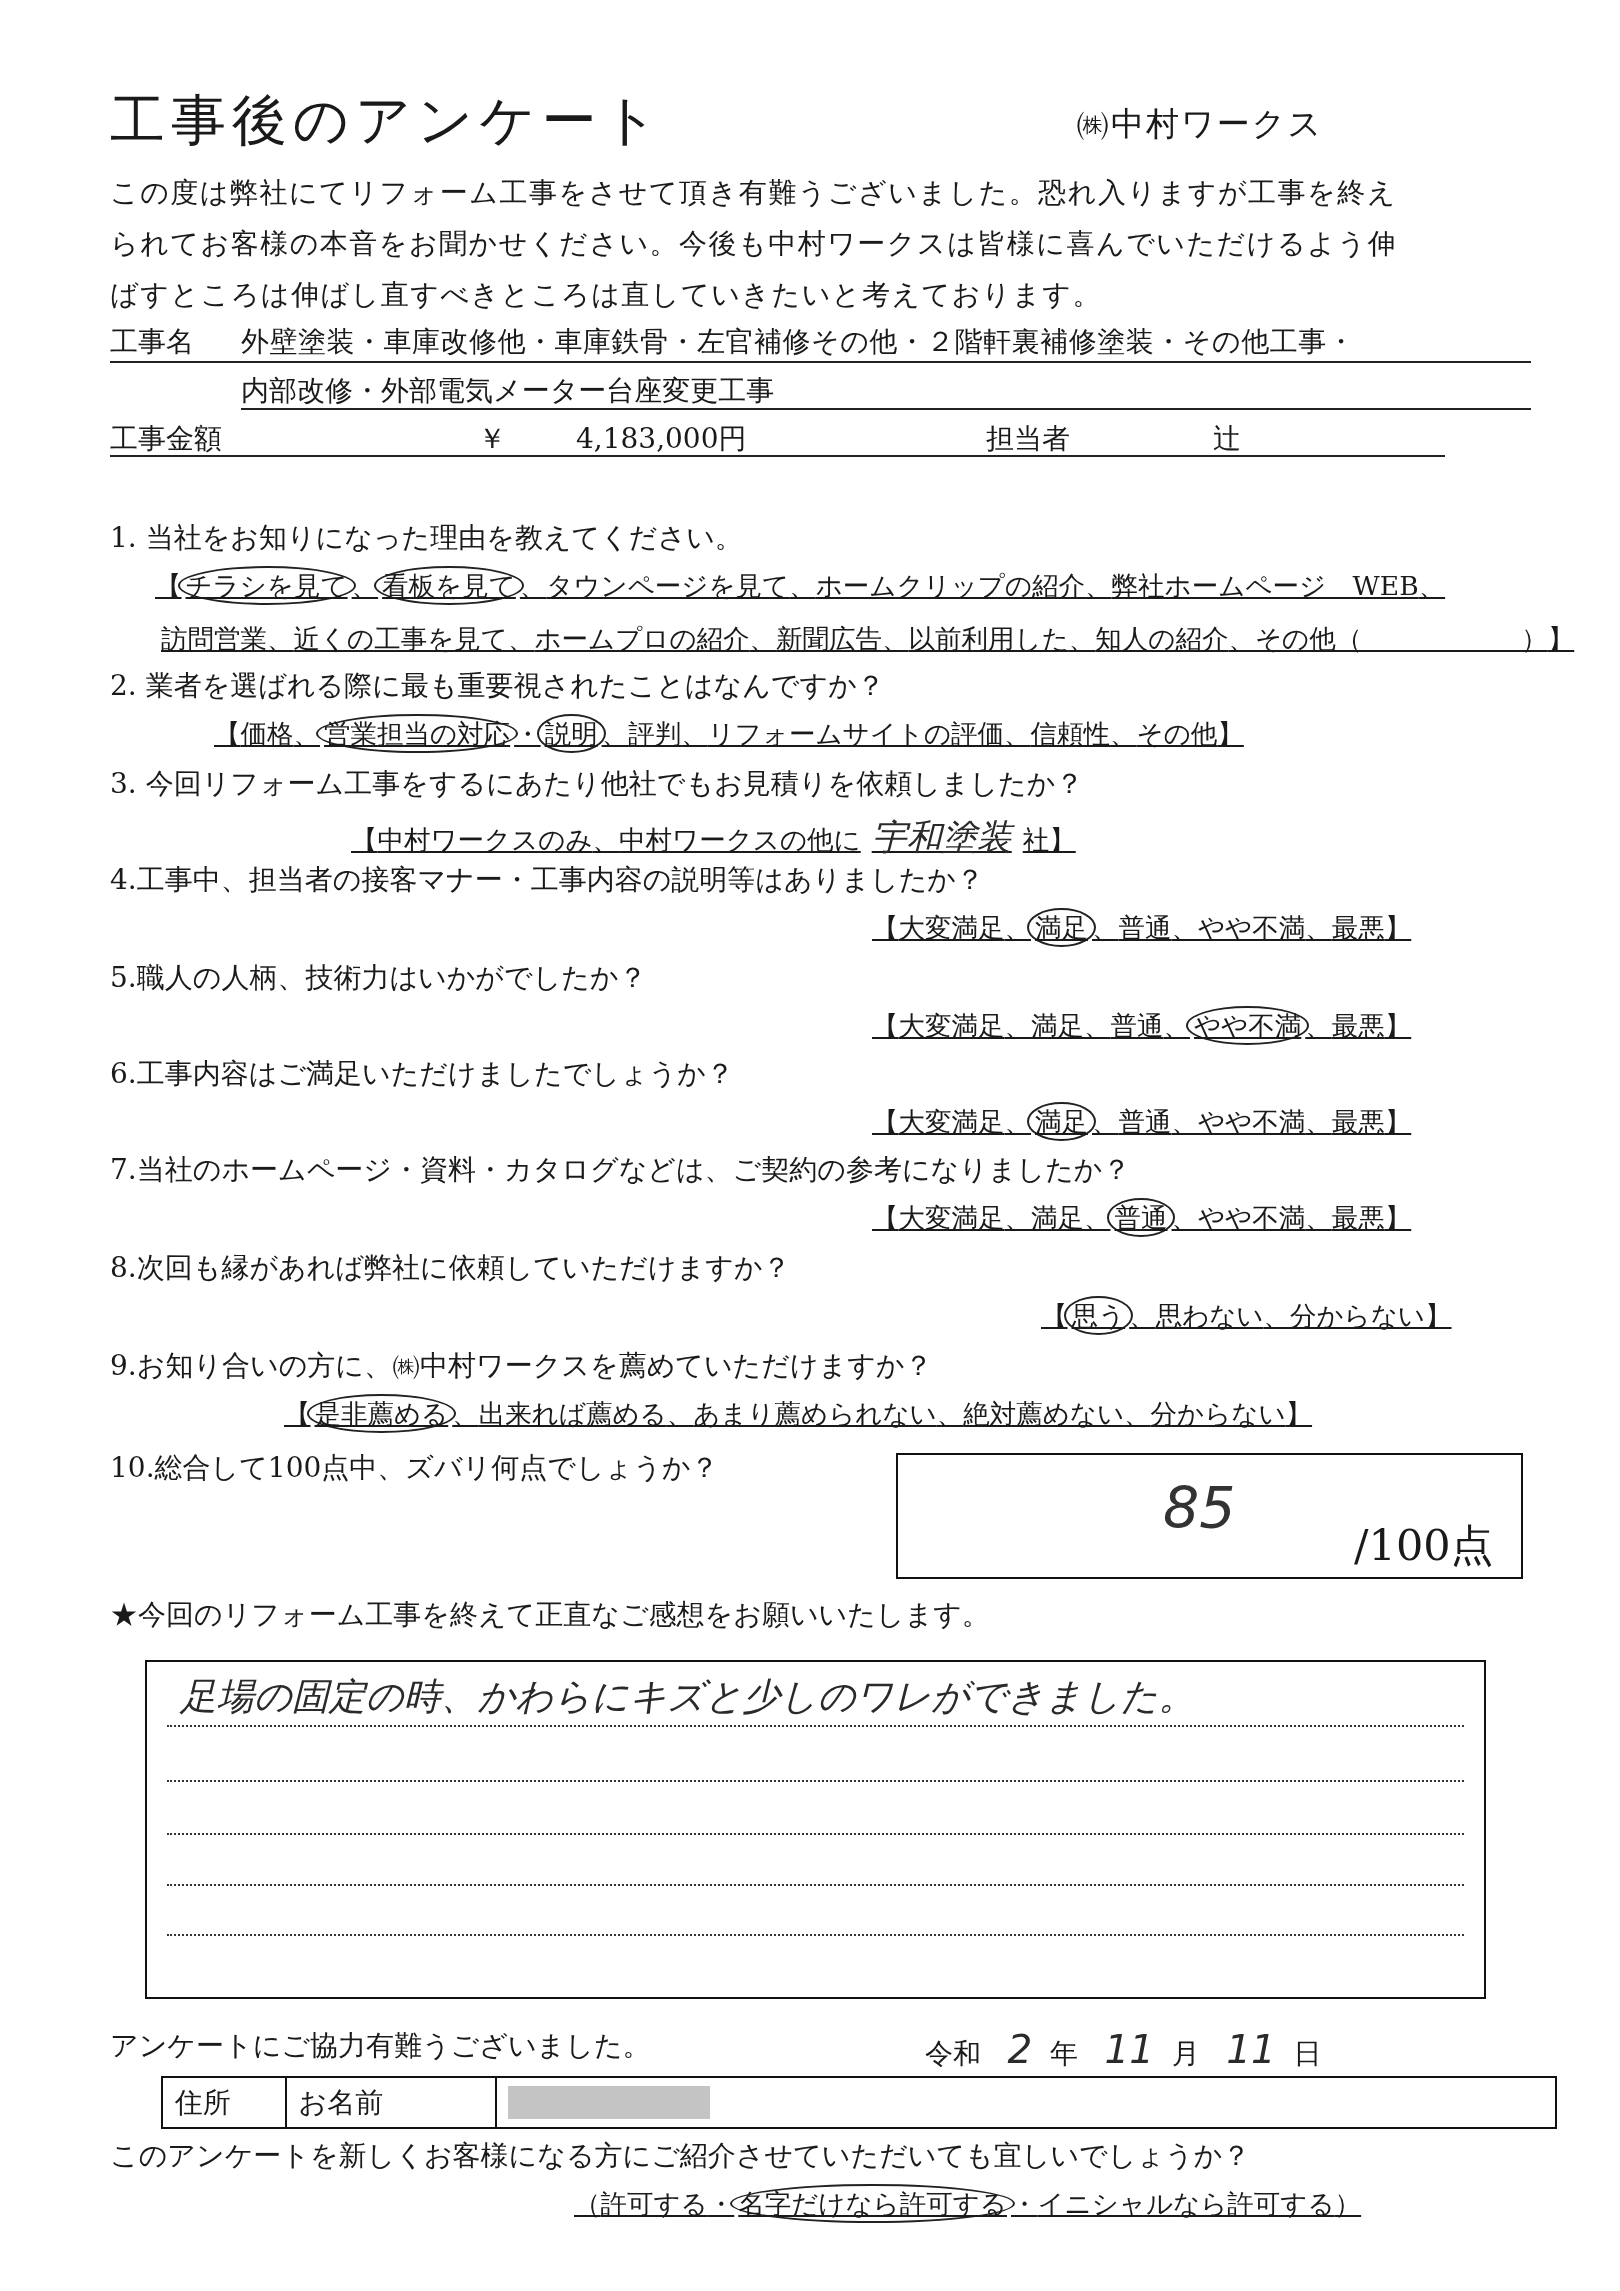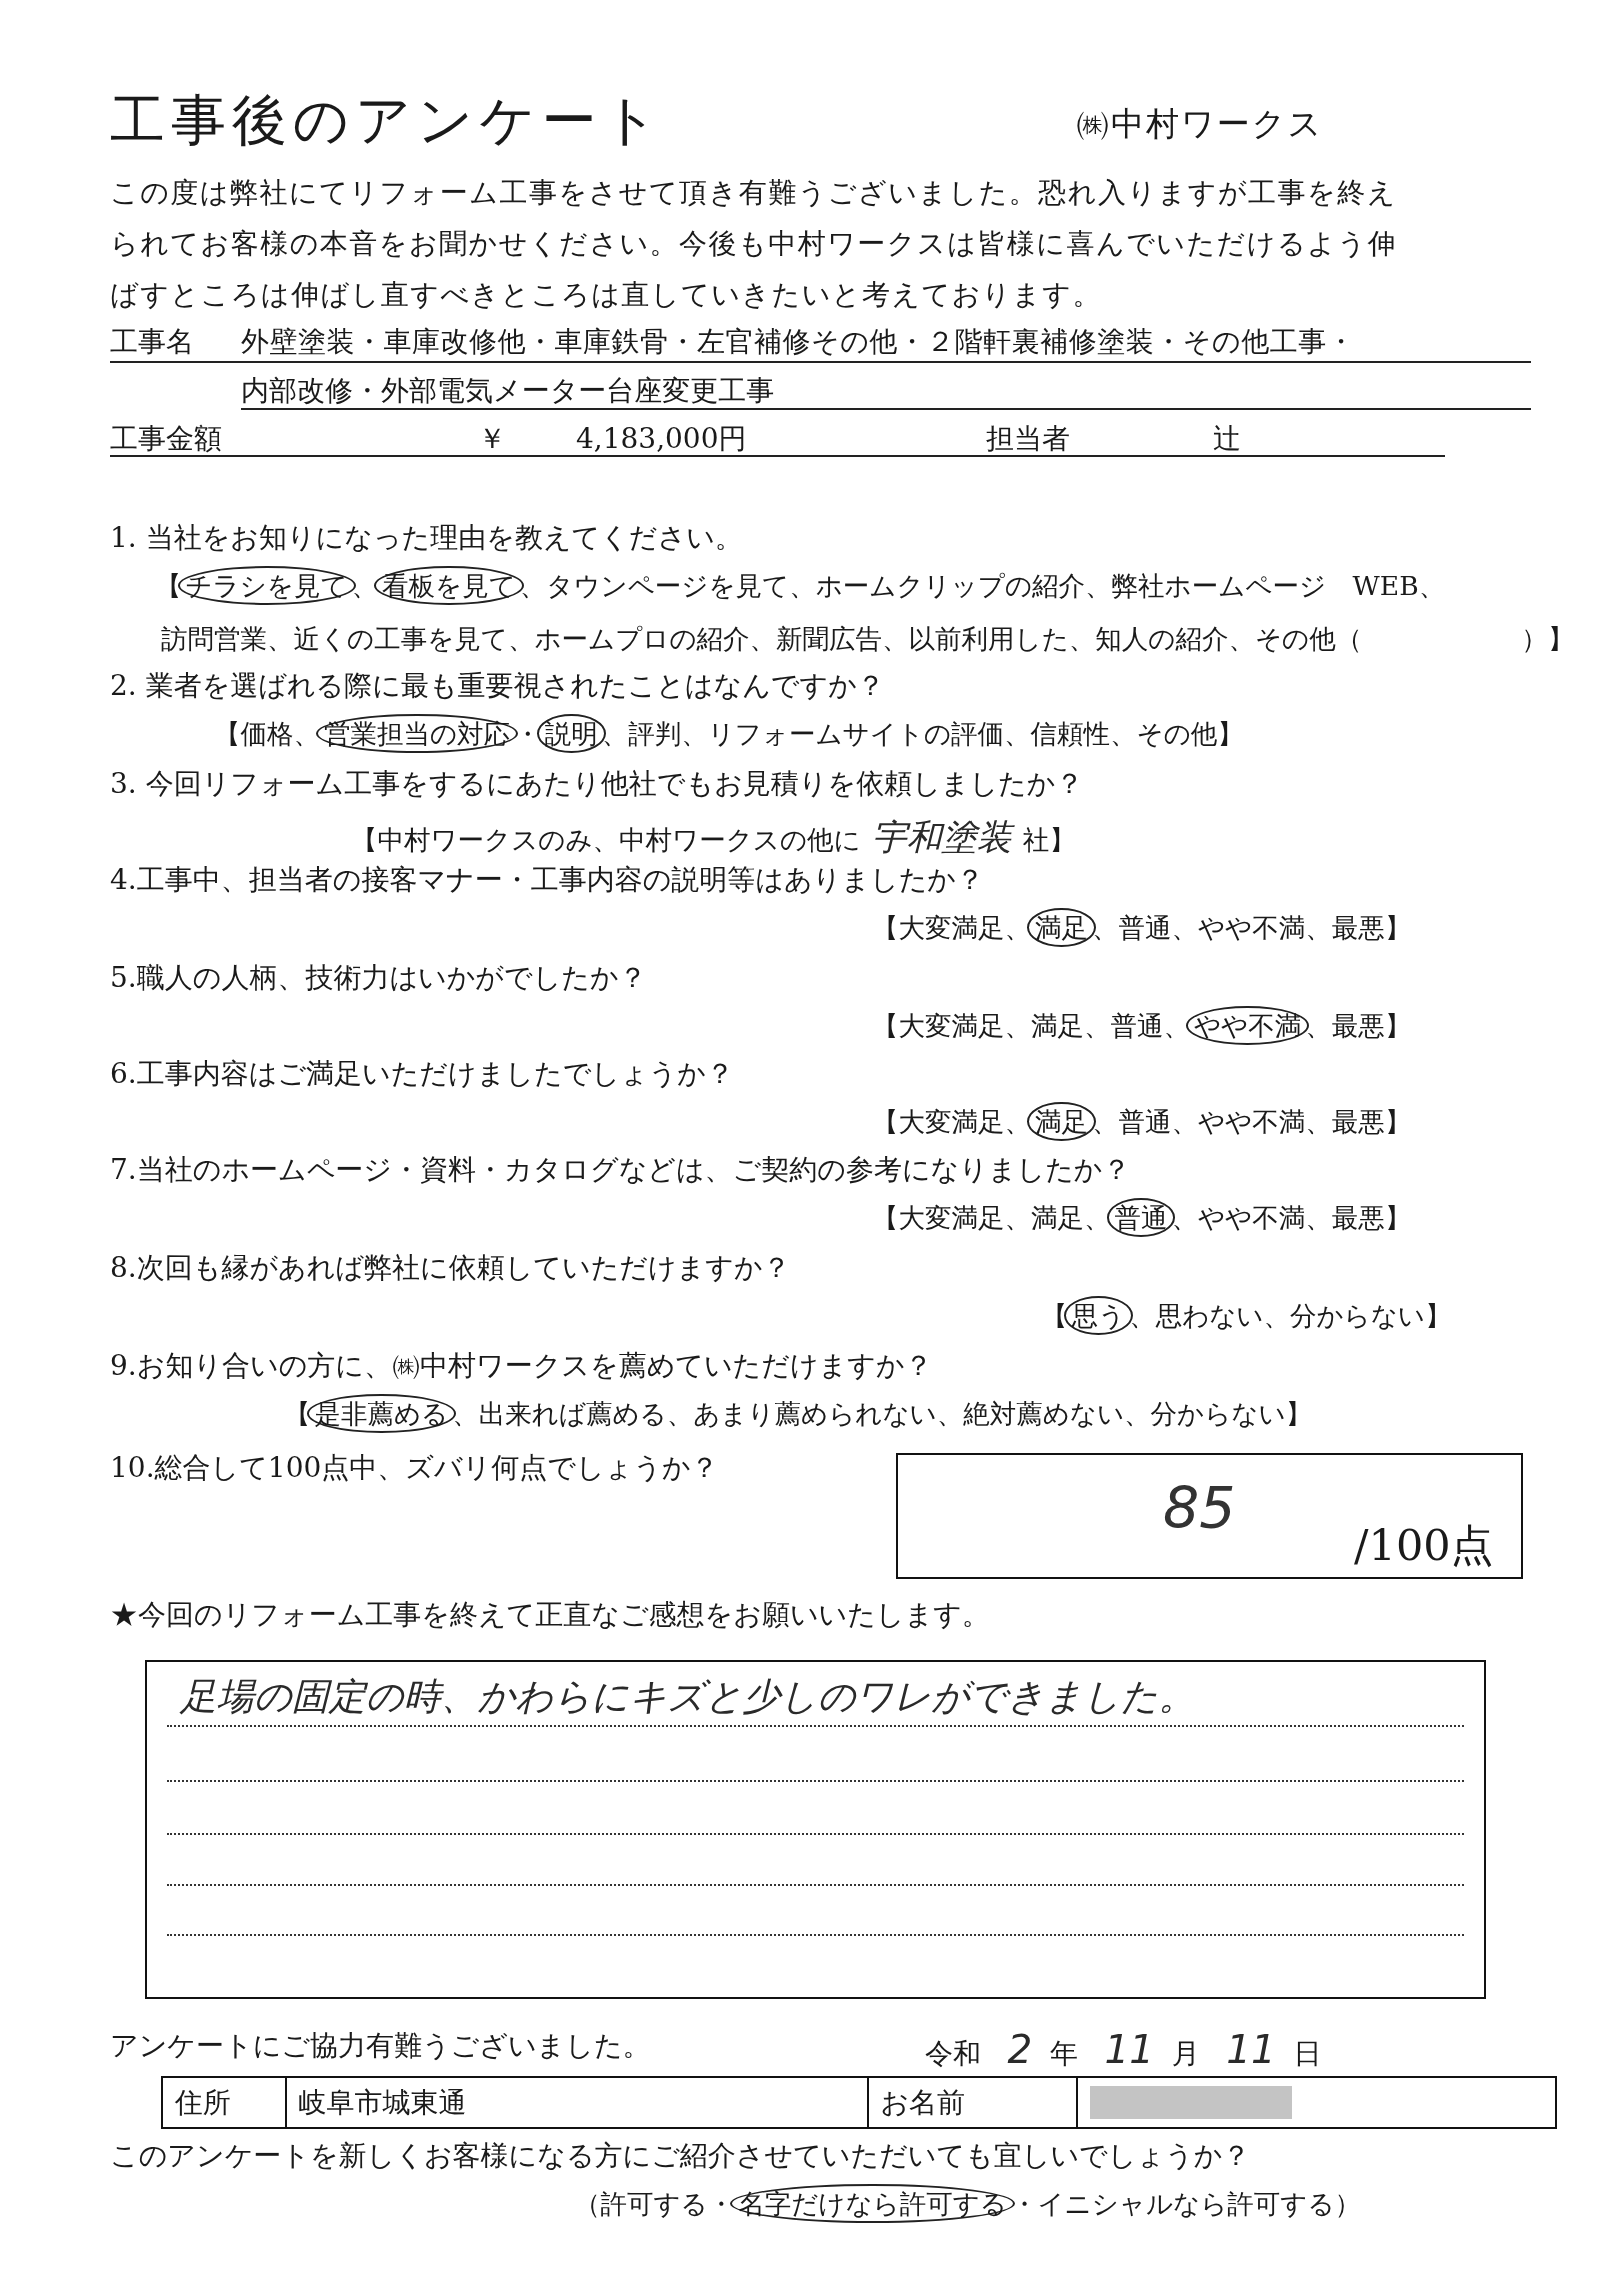--- a/index.html
+++ b/index.html
@@ -5,21 +5,21 @@
   html, body { margin:0; padding:0; background:#ffffff; }
   body { width:1620px; height:2292px; position:relative; overflow:hidden;
          font-family:"DejaVu Serif", "Liberation Serif", serif; color:#1a1a1a; }
   .abs { position:absolute; white-space:nowrap; }
   .title { left:110px; top:84px; font-size:55px; letter-spacing:5.9px; font-weight:normal; }
   .company { left:1076px; top:102px; font-size:33px; letter-spacing:2px;text-align:center; }
   .intro { left:110px; font-size:28px; letter-spacing:1.5px; }
   .line { position:absolute; border-top:2px solid #222; }
   .field { font-size:28px; }
   .q { left:110px; font-size:28px; }
-  .opts { font-size:26.5px; }
+  .opts { font-size:26.5px;text-decoration:underline; }
   .circ { border:2.5px solid #222; border-radius:50%; padding:2px 5.9px; margin:0 -3.9px; }
   .hand { font-family:"DejaVu Sans", sans-serif; font-style:italic; color:#2a2a2a; }
   .scorebox { position:absolute; left:896px; top:1453px; width:623px; height:122px; border:2.9px solid #111; }
   .score-val { position:absolute; left:265px; top:19.6px; font-size:57px; font-family:"DejaVu Sans", sans-serif; font-style:italic; color:#333; }
   .score-den { position:absolute; right:27.4px; bottom:2px; font-size:43px; }
   .commentbox { position:absolute; left:145px; top:1660px; width:1337px; height:335px; border:2.9px solid #111;text-align:center; }
   .dotrow { position:absolute; left:19.6px; right:19.6px; border-top:2.9px dotted #333; }
   .comment-line { position:absolute; left:33px; font-size:37px; }
   .addr-table { position:absolute; left:161px; top:2076px; width:1392px; height:49px; border:2.9px solid #111; display:flex; font-size:28px;text-align:center; }
   .addr-table > div { border-right:2px solid #111; display:flex; align-items:center; padding-left:11.8px; }
@@ -115,21 +115,20 @@
 <div class="abs q" style="top:2027px">アンケートにご協力有難うございました。</div>
 <div class="abs field" style="left:925px;top:2027px">
   <span>令和</span>
   <span class="hand" style="font-size:39px;margin:0 17.6px">2</span><span>年</span>
   <span class="hand" style="font-size:39px;margin:0 17.6px">11</span><span>月</span>
   <span class="hand" style="font-size:39px;margin:0 17.6px">11</span><span>日</span>
 </div>
 
 <div class="addr-table">
   <div style="width:110px">住所</div>
-  <div style="width:568px">岐阜市城東通</div>
   <div style="width:196px">お名前</div>
   <div style="flex:1">
       <span class="redact"></span>
     </div>
 </div>
 
 <div class="abs q" style="top:2137px">このアンケートを新しくお客様になる方にご紹介させていただいても宜しいでしょうか？</div>
 <div class="abs opts" style="left:574px;top:2186px">（<span>許可する</span>・<span class="circ">名字だけなら許可する</span>・<span>イニシャルなら許可する</span>）</div>
 
 

